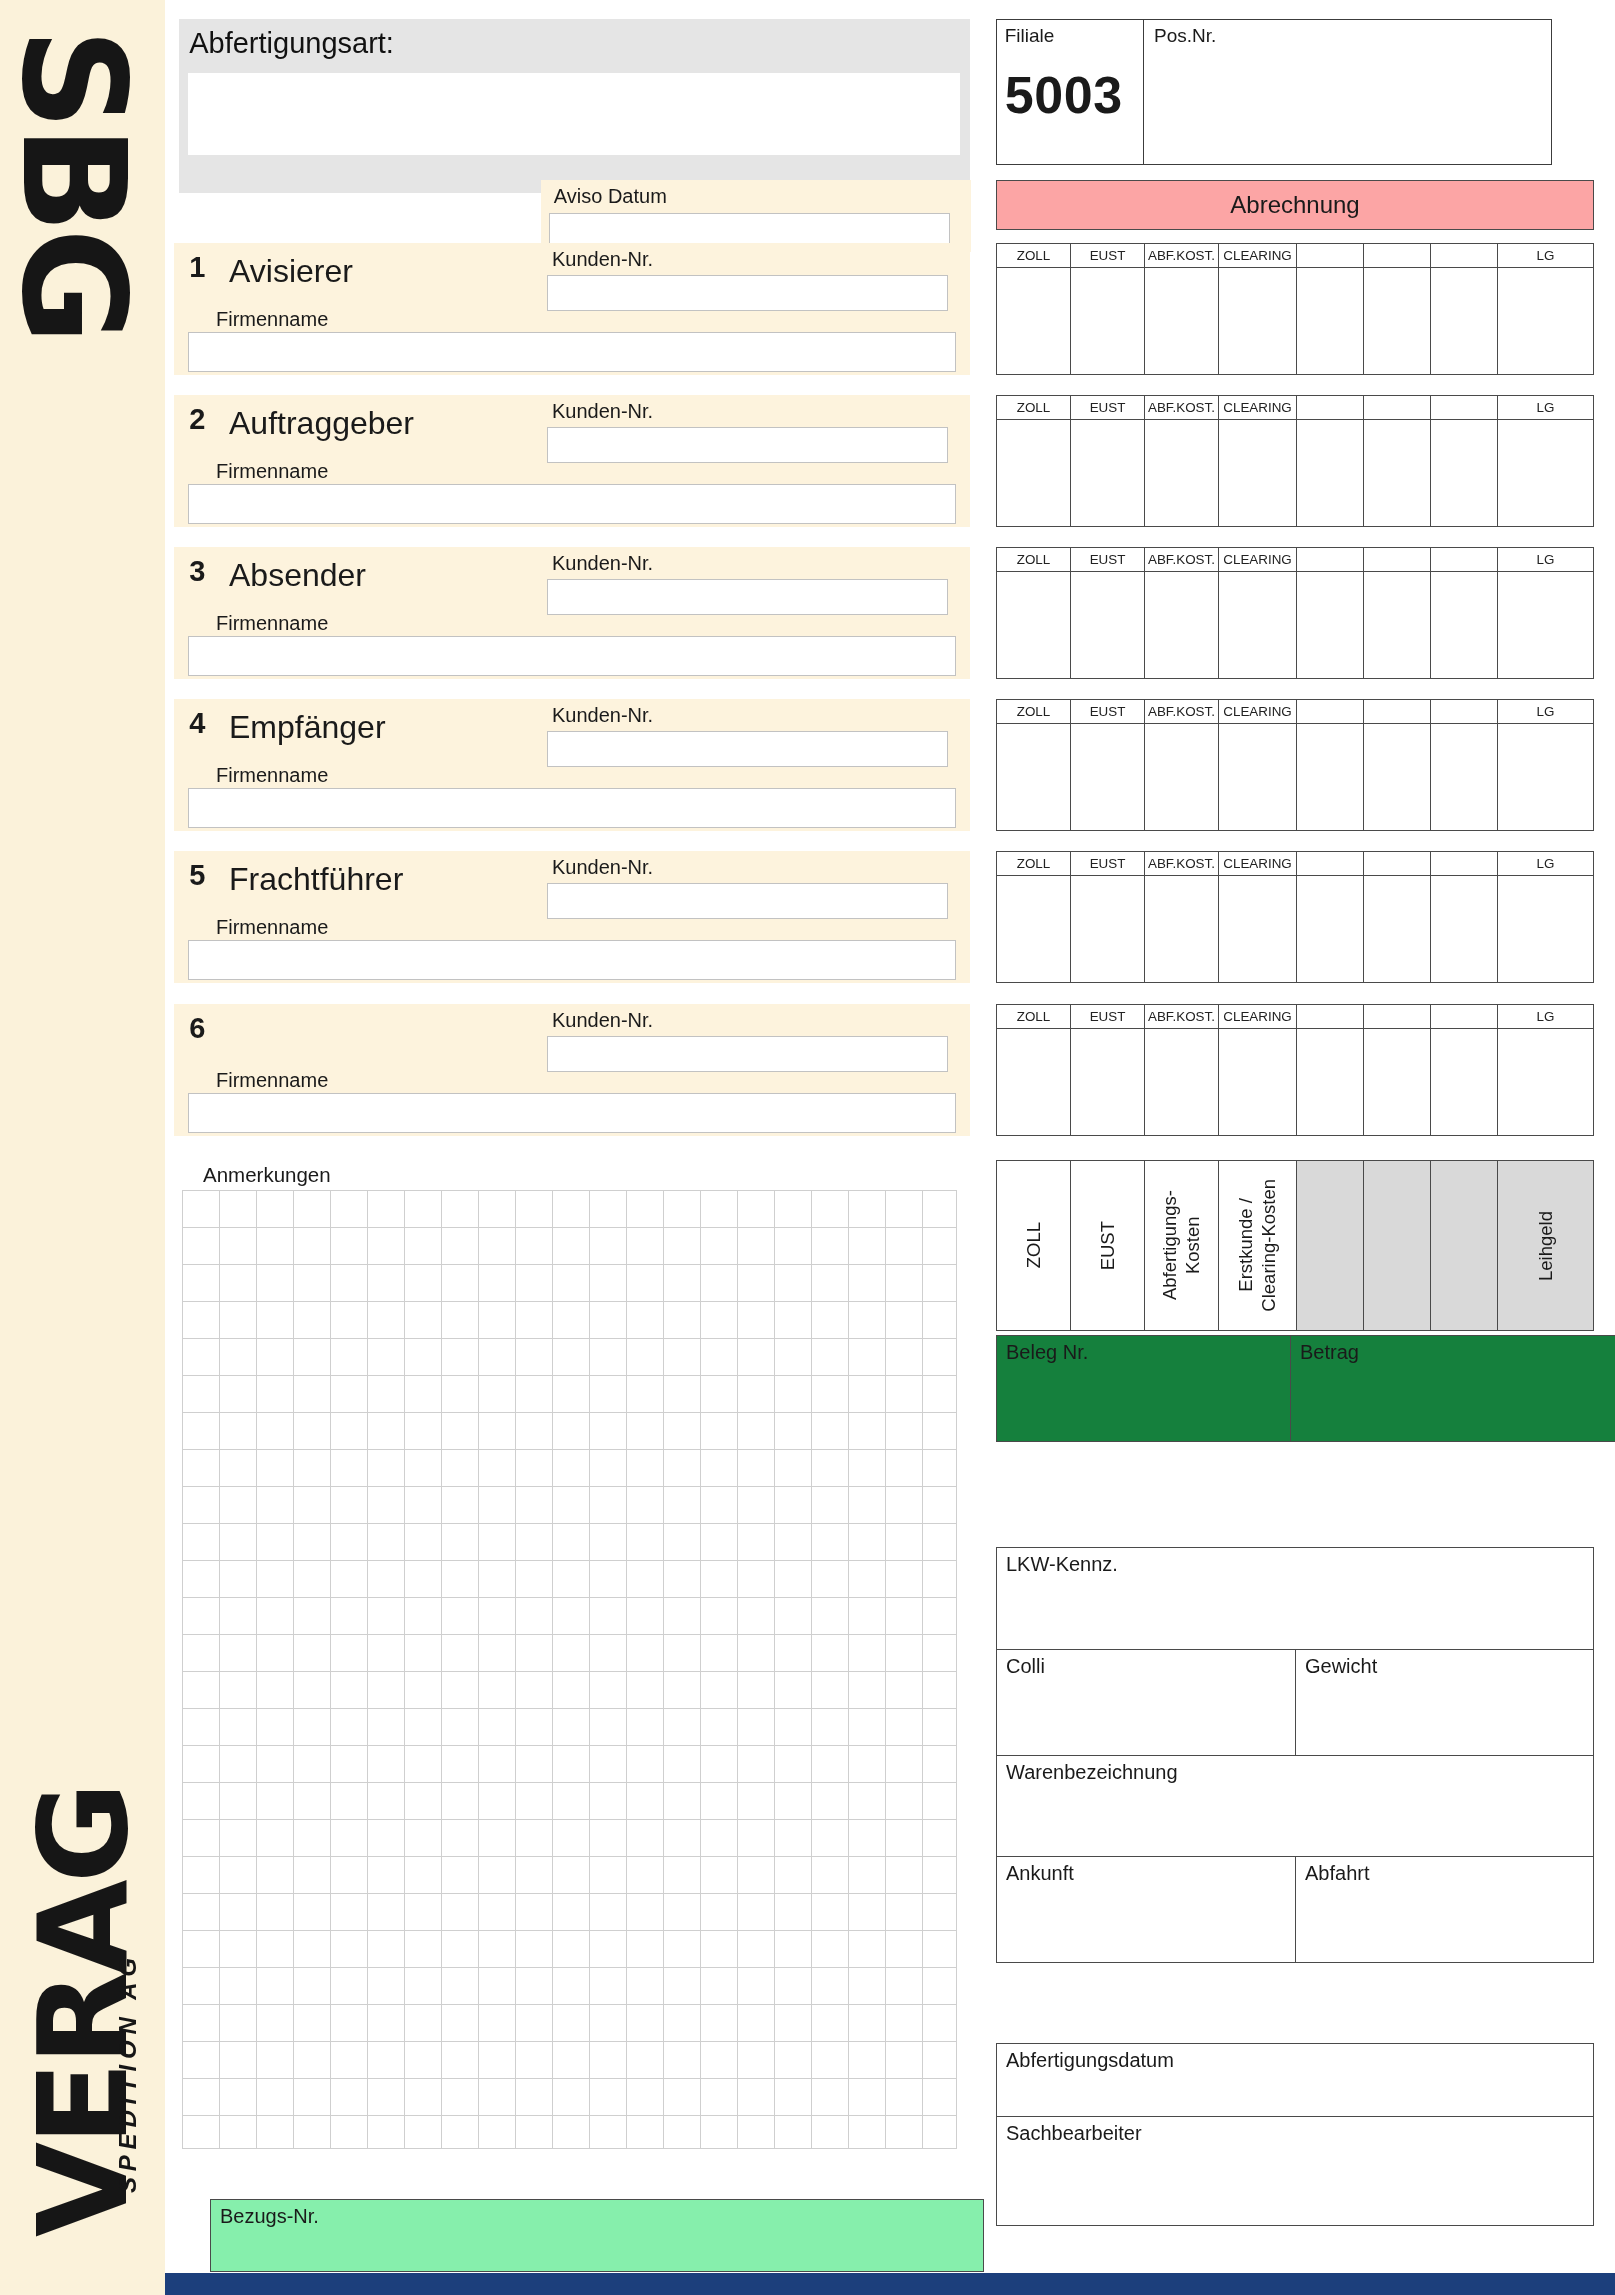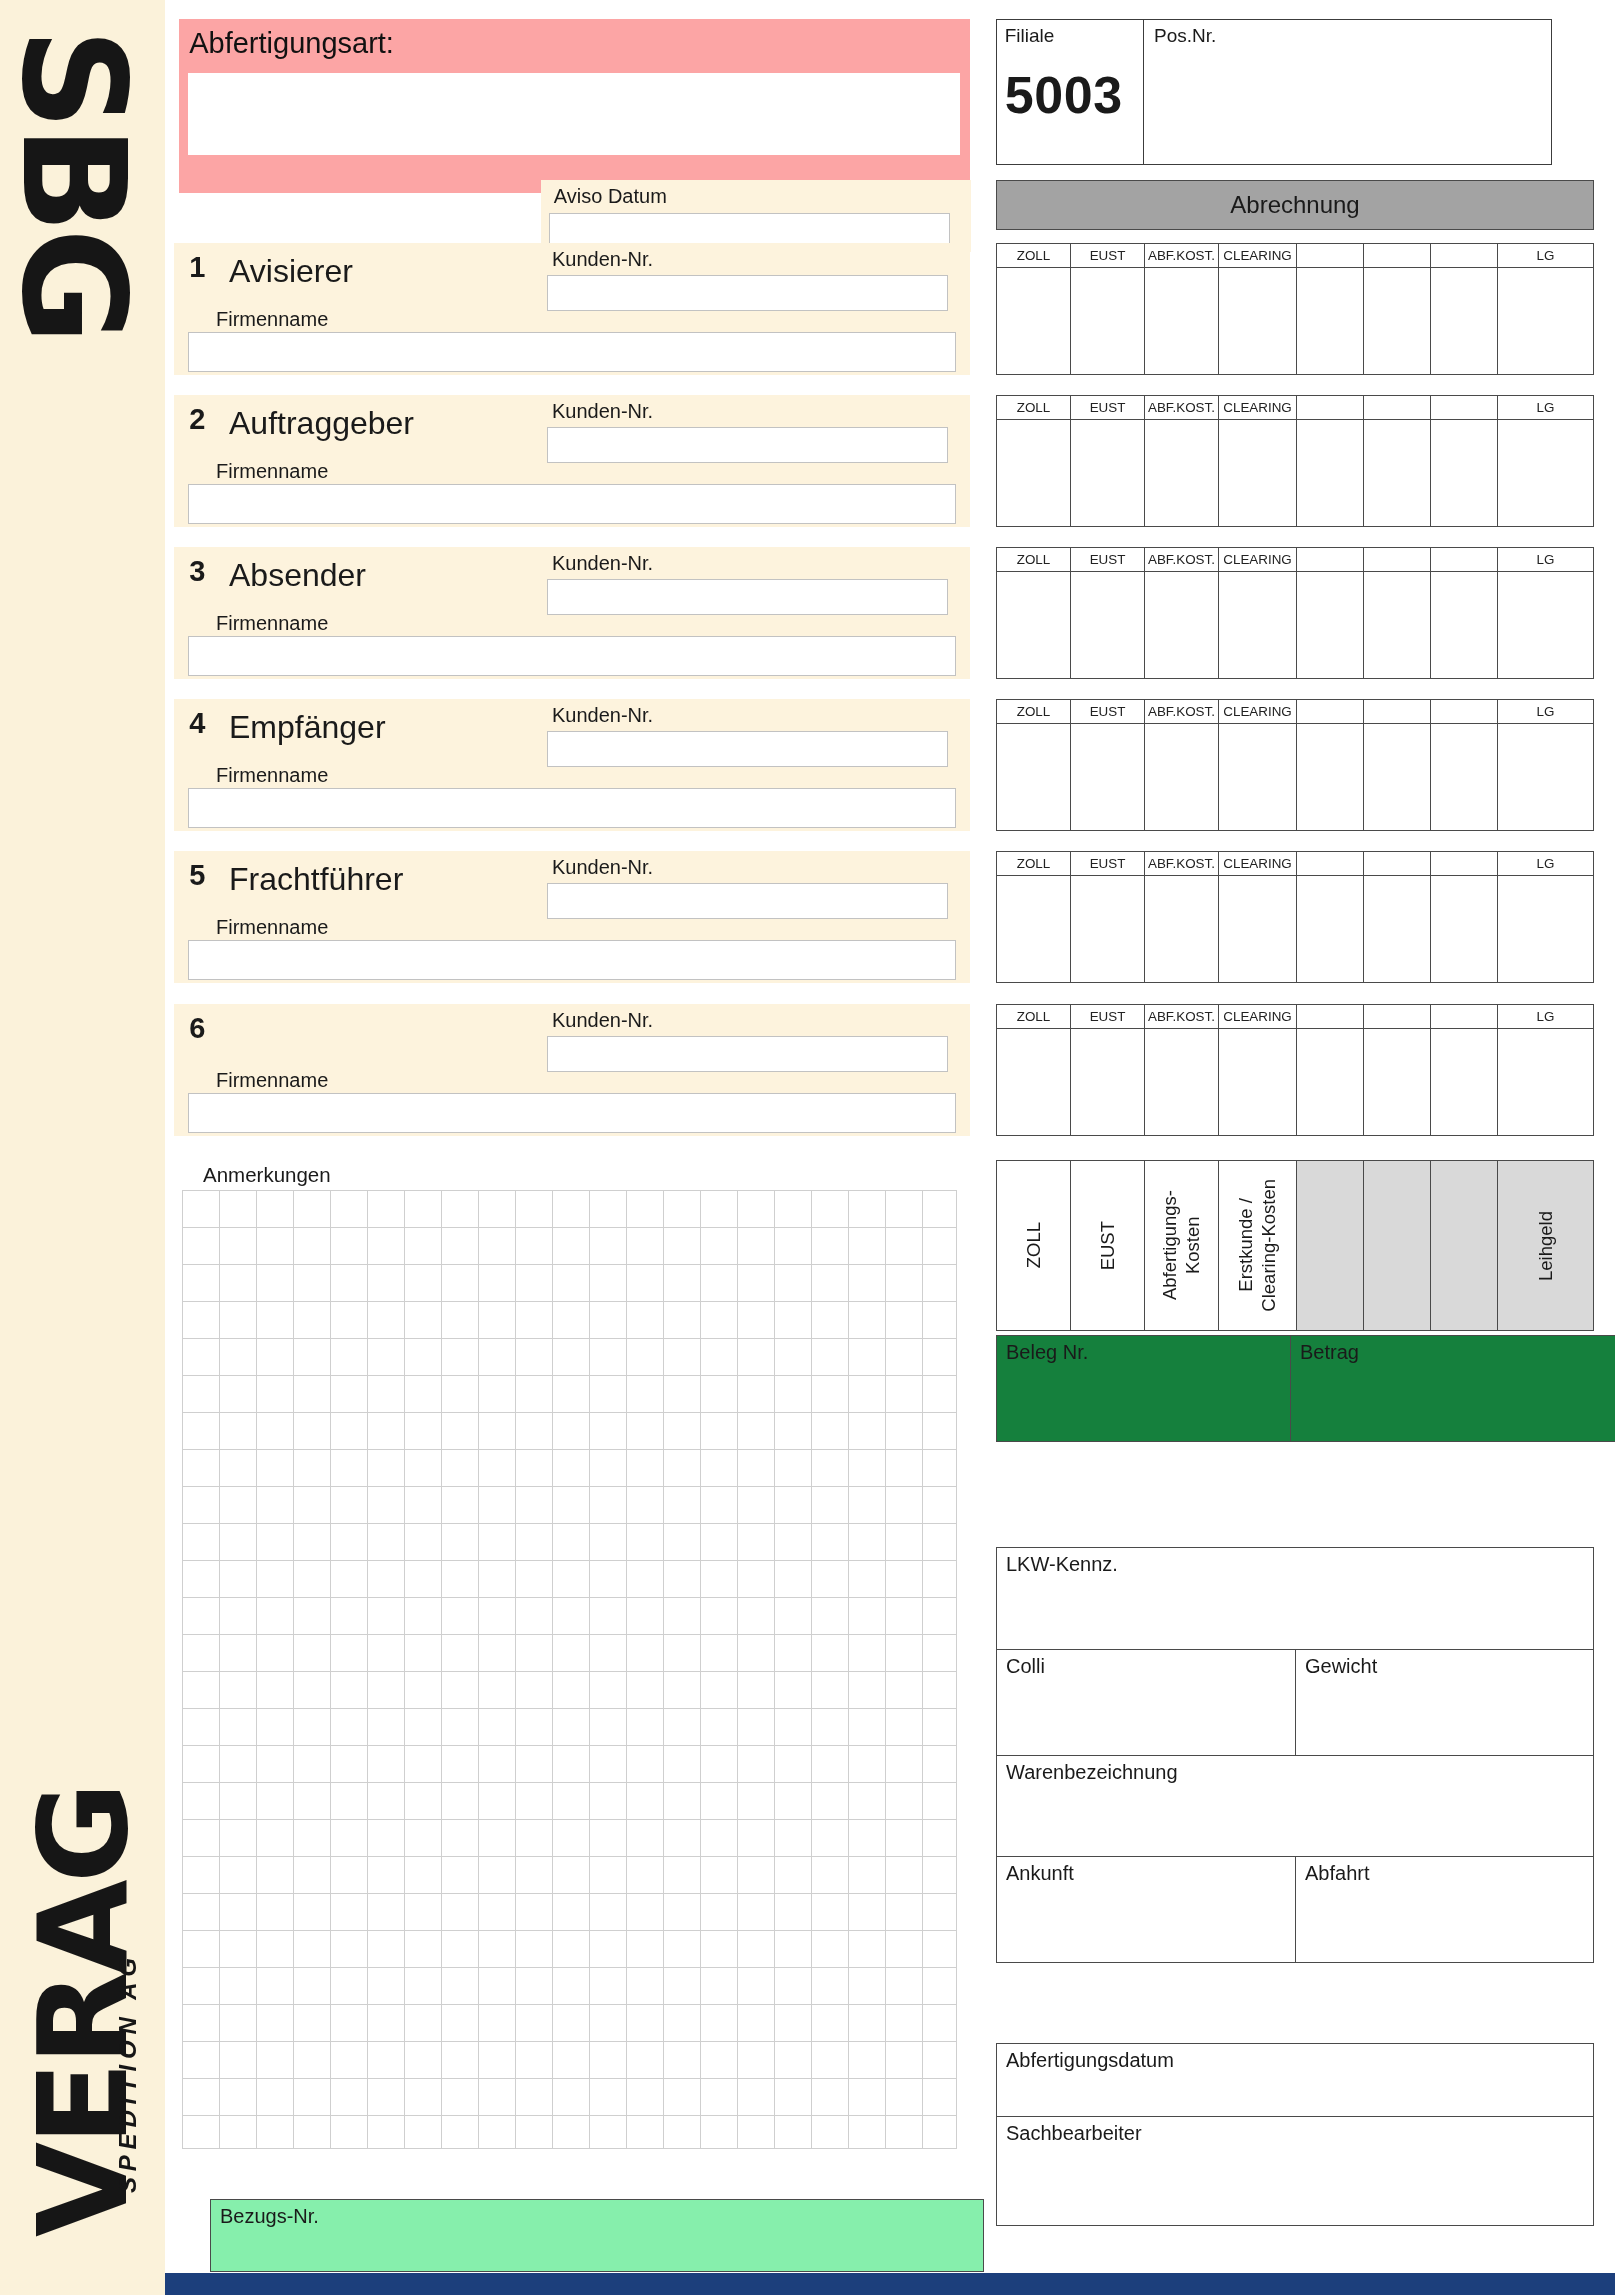--- a/index.html
+++ b/index.html
@@ -12,21 +12,21 @@
     font-size:142px; font-weight:900; letter-spacing:-5.1px; line-height:1; color:#161616;
     transform:rotate(90deg); transform-origin:top left; white-space:nowrap; }
   .verag-logo { position:absolute; left:22px; top:2237px; font-family:"DejaVu Sans",sans-serif;
     font-size:123px; font-weight:900; letter-spacing:-3.8px; line-height:1; color:#161616;
     transform:rotate(-90deg); transform-origin:top left; white-space:nowrap; }
   .verag-sub { position:absolute; left:114px; top:2193px; font-size:24px; font-weight:700;
     font-style:italic; letter-spacing:5.8px; color:#161616;
     transform:rotate(-90deg); transform-origin:top left; white-space:nowrap; }
 
   
-  .abf-box { position:absolute; left:179px; top:19px; width:791px; height:174px; background:#fca5a5; }
+  .abf-box { position:absolute; left:179px; top:19px; width:791px; height:174px; background:#e5e5e5; }
   .abf-label { position:absolute; left:10.2px; top:7.7px; font-size:29px; color:#111; }
   .abf-input { position:absolute; left:9px; top:54px; width:772px; height:82px; background:#fff; }
 
   .filiale-box { position:absolute; left:996px; top:19px; width:556px; height:146px;
     border:1.9px solid #3c3c3c; background:#fff; }
   .filiale-cell { position:absolute; left:0; top:0; width:147px; height:100%; border-right:1.9px solid #3c3c3c; }
   .filiale-label { position:absolute; left:7.7px; top:5.1px; font-size:19px; }
   .filiale-value { position:absolute; left:7.7px; top:45px; font-size:52px; font-weight:700; letter-spacing:0.6px; }
   .posnr-label { position:absolute; left:157px; top:5.1px; font-size:19px; }
 
@@ -39,21 +39,21 @@
   .prow { position:absolute; left:174px; width:796px; height:132px; background:#fdf3dd; }
   .pnum  { position:absolute; left:15.3px; top:7.7px; font-size:29px; font-weight:700; }
   .prole { position:absolute; left:55px; top:10.2px; font-size:32px; }
   .klabel{ position:absolute; left:378px; top:5.1px; font-size:20px; }
   .kinput{ position:absolute; left:373px; top:32px; width:401px; height:36px; background:#fff; border:1.3px solid #c2c2c2; }
   .flabel{ position:absolute; left:28px; top:65px; font-size:20px;margin-left:14px; }
   .finput{ position:absolute; left:14px; top:89px; width:768px; height:40px; background:#fff; border:1.3px solid #c2c2c2; }
 
   
   .abr-title { position:absolute; left:996px; top:180px; width:598px; height:50px;
-    border:1.9px solid #4a4a4a; background:#a3a3a3; display:flex; align-items:center; justify-content:center;
+    border:1.9px solid #4a4a4a; background:#fca5a5; display:flex; align-items:center; justify-content:center;
     font-size:24px; }
   .agrp { position:absolute; left:996px; width:598px; height:132px; border:1.9px solid #4a4a4a;
     background:#fff; display:grid; grid-template-columns:74px 74px 74px 78px 67px 67px 67px 1fr; }
   .acol { border-right:1.3px solid #4a4a4a; display:flex; flex-direction:column; }
   .acol:last-child { border-right:none; }
   .ah { height:24px; border-bottom:1.3px solid #4a4a4a; display:flex; align-items:center; justify-content:center;
     font-size:13.4px; color:#222; }
   .ac { flex:1; }
 
   .vrow { position:absolute; left:996px; top:1160px; width:598px; height:171px; border:1.9px solid #4a4a4a;

